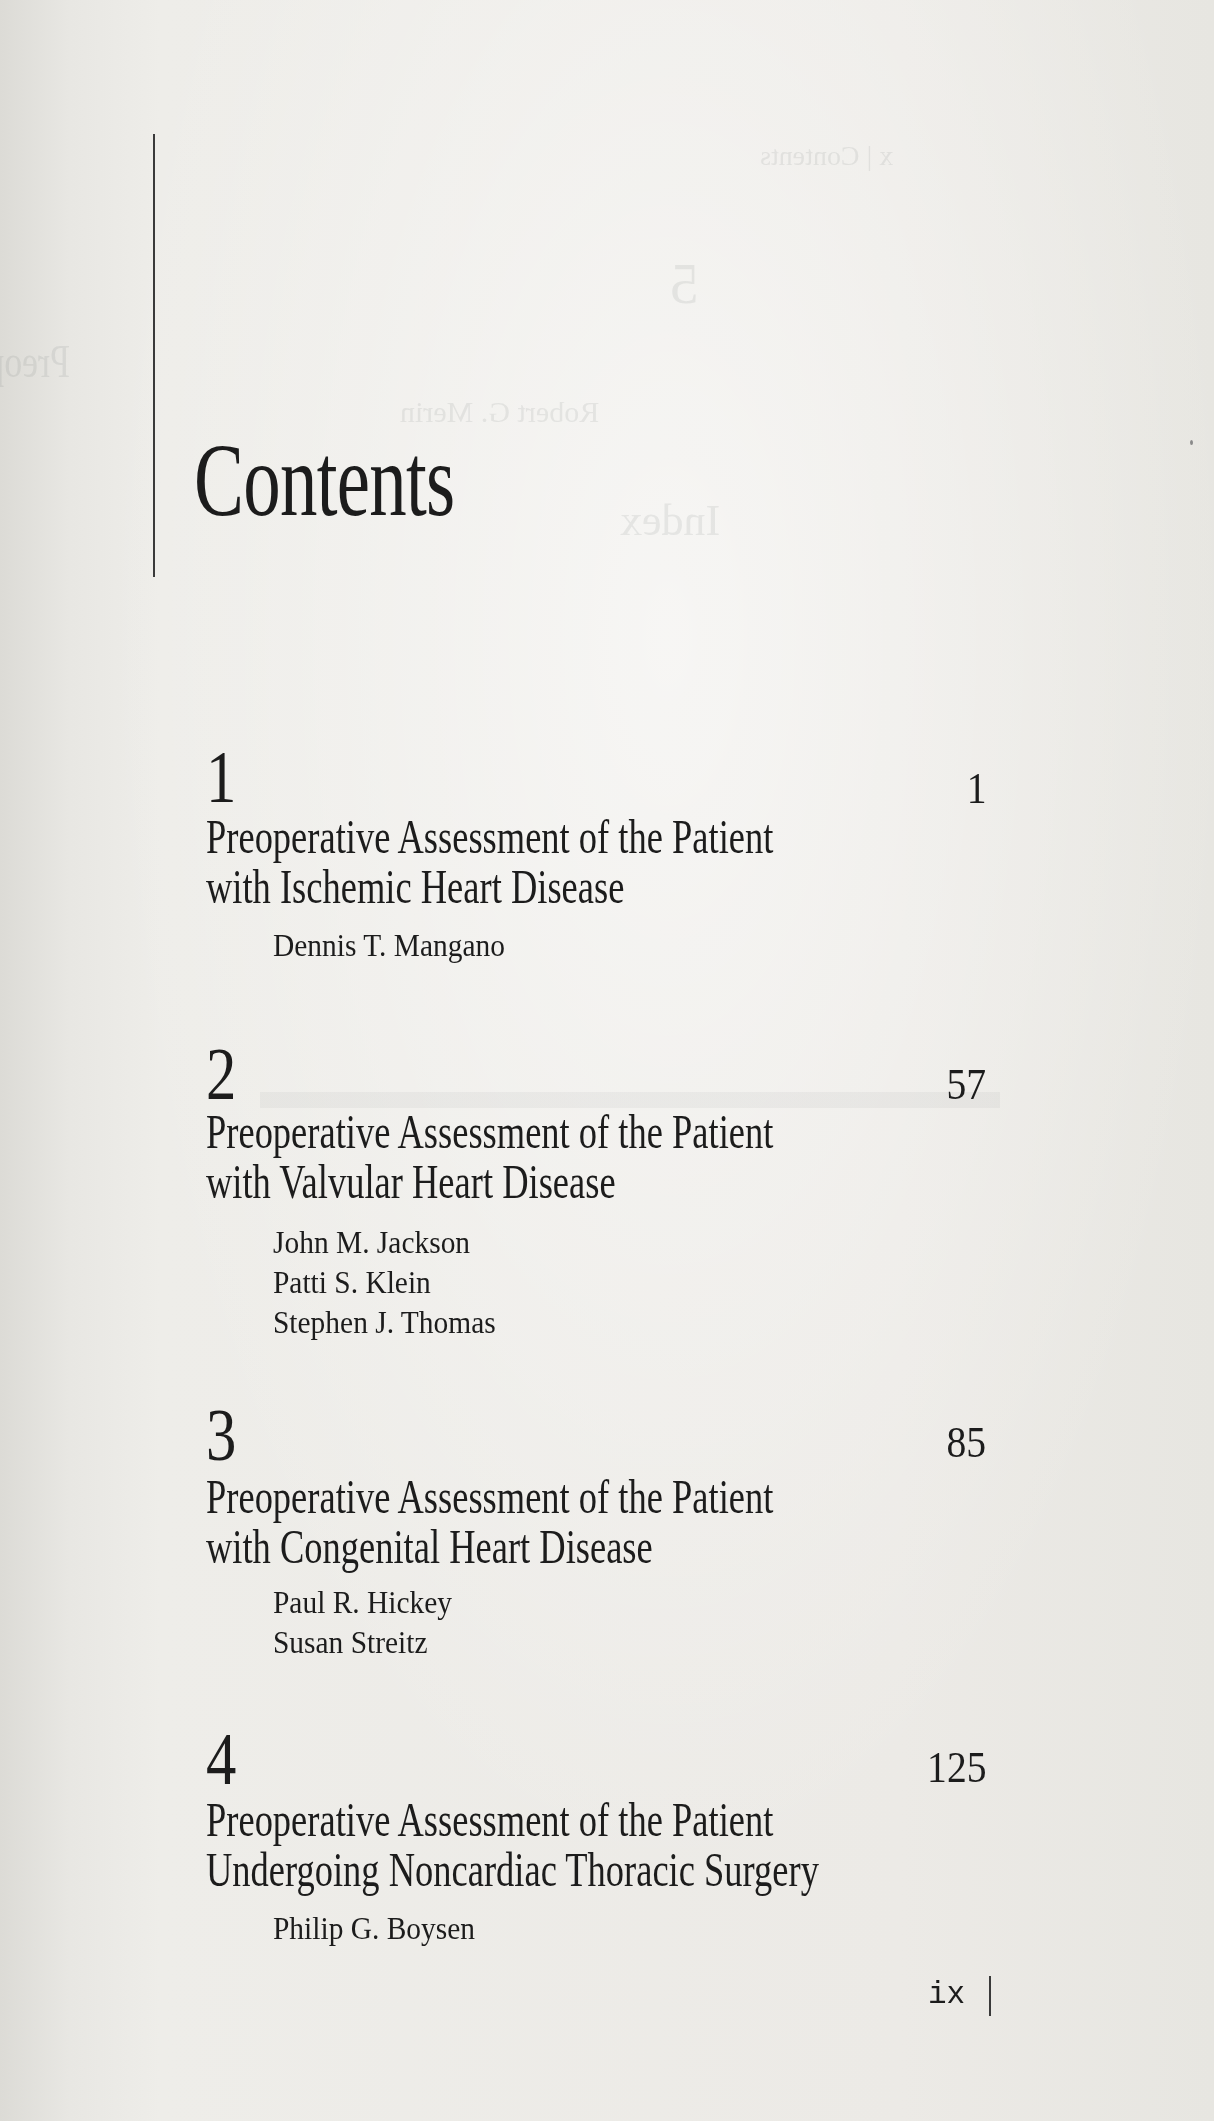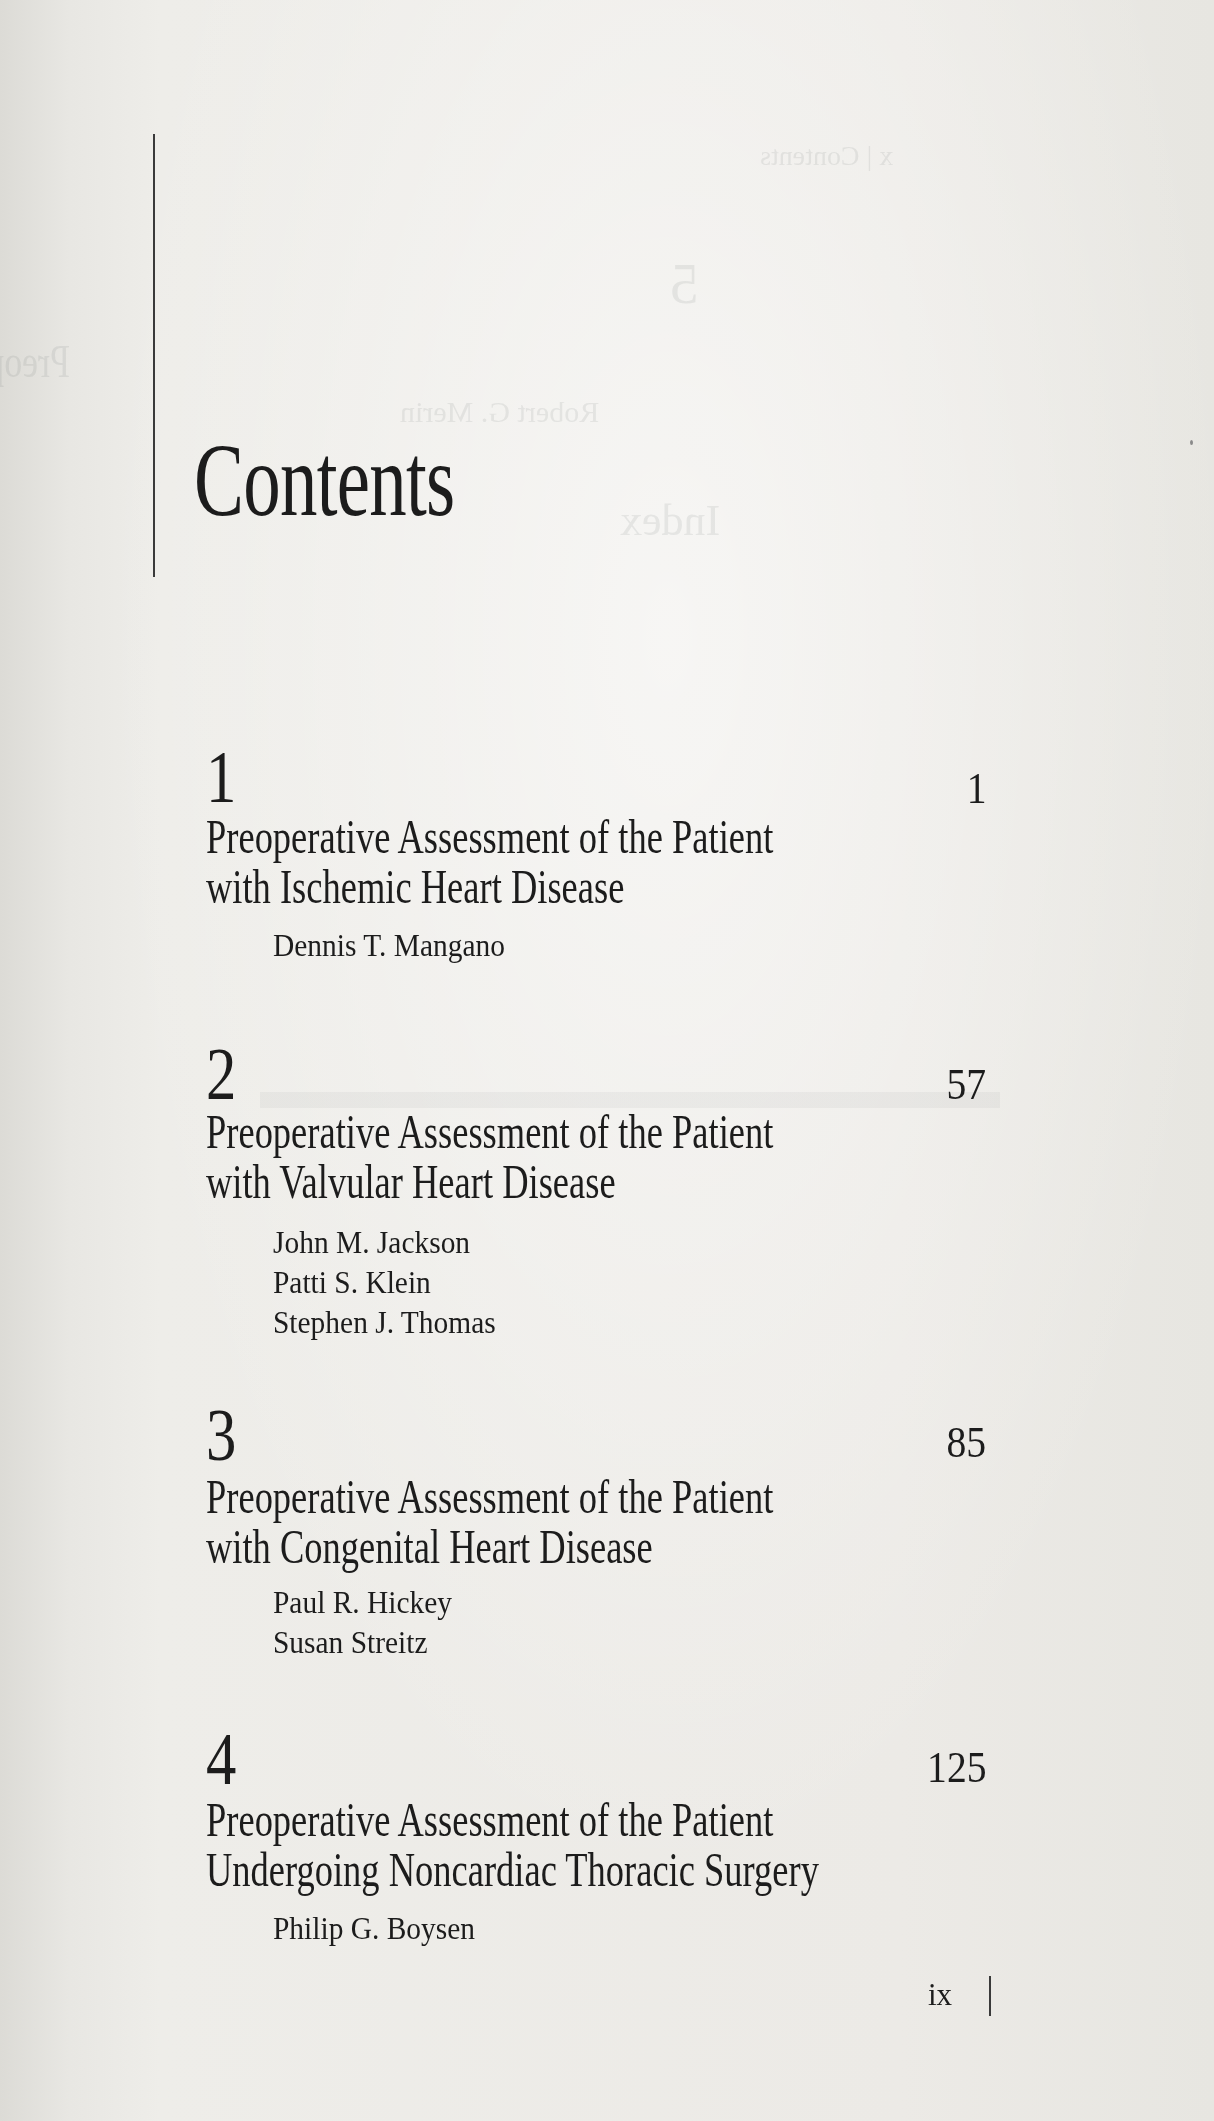--- a/index.html
+++ b/index.html
@@ -104,20 +104,21 @@
       transform: scaleX(0.92);
       transform-origin: left top;
     }
     .folio {
       position: absolute;
       left: 928px;
       top: 1978px;
       font-size: 31px;
       line-height: 34px;
       color: #1c1c1c;
+      font-family: Liberation Mono, monospace;
     }
     .rule-bottom {
       position: absolute;
       left: 989px;
       top: 1976px;
       width: 2px;
       height: 40px;
       background: #3a3a3a;
     }
     .speck {

